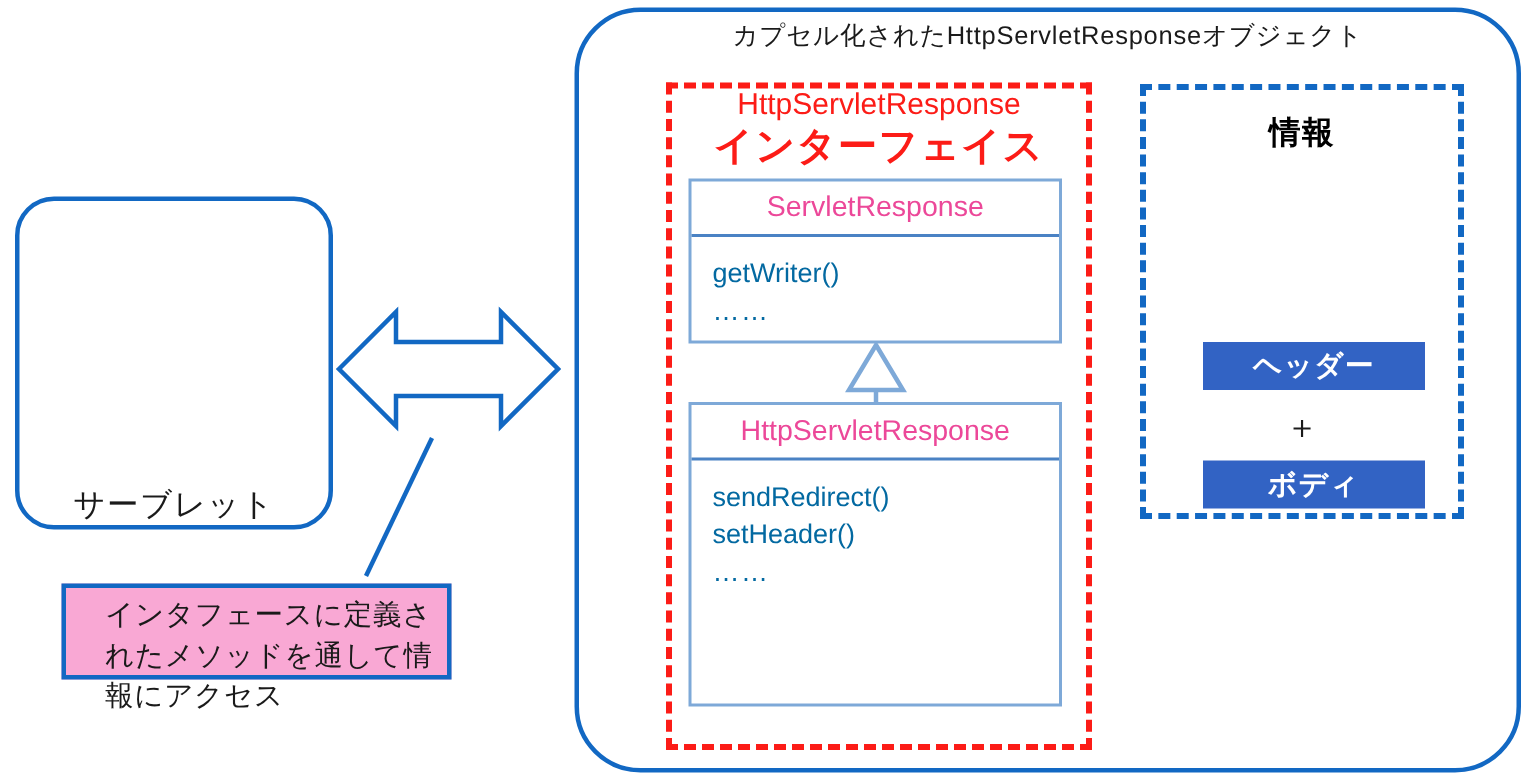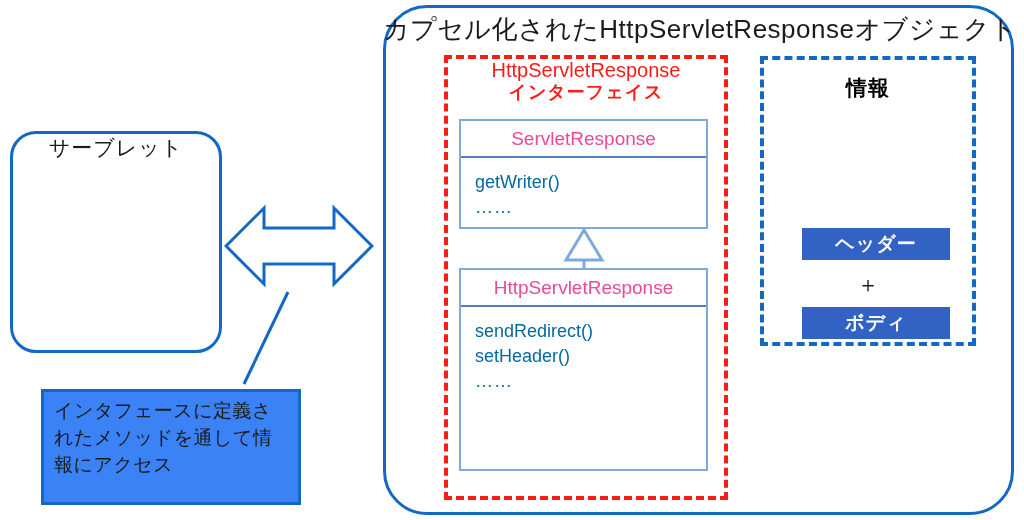--- a/index.html
+++ b/index.html
@@ -24,21 +24,21 @@
     position: absolute;
     left: 10px;
     top: 131px;
     width: 212px;
     height: 222px;
     border: 3px solid #1268C3;
     border-radius: 26px;
     background: #ffffff;
     box-sizing: border-box;
     display: flex;
-    align-items: flex-start;
+    align-items: flex-end;
     justify-content: center;
   }
   .servlet-label {
     font-size: 21px;
     letter-spacing: 1px;
     color: #1a1a1a;
     white-space: nowrap;
   }
 
   
@@ -70,25 +70,25 @@
     width: 56px;
     height: 100px;
   }
 
   
   .note-box {
     position: absolute;
     left: 41px;
     top: 389px;
     width: 260px;
-    height: 116px;
+    height: 64px;
     border: 3px solid #1268C3;
-    background: #3b82f6;
-    box-sizing: border-box;
-    padding: 6px 8px 6px 10px;
+    background: #f9a8d4;
+    box-sizing: border-box;
+    padding: 6px 8px 6px 26px;
   }
   .note-text {
     font-size: 19px;
     line-height: 1.42;
     letter-spacing: 0.5px;
     color: #1a1a1a;
   }
 
   
   .capsule {
@@ -101,21 +101,21 @@
     border-radius: 44px;
     background: #ffffff;
     box-sizing: border-box;
   }
   .capsule-title {
     position: absolute;
     left: 383px;
     top: 12px;
     width: 631px;
     text-align: center;
-    font-size: 26px;
+    font-size: 17px;
     letter-spacing: 0.5px;
     color: #1a1a1a;
     white-space: nowrap;
   }
 
   
   .iface-region {
     position: absolute;
     left: 444px;
     top: 55px;
@@ -133,21 +133,21 @@
     text-align: center;
     color: #FC1C17;
   }
   .iface-heading .line1 {
     display: block;
     font-size: 20px;
     line-height: 1.15;
   }
   .iface-heading .line2 {
     display: block;
-    font-size: 18px;
+    font-size: 26px;
     font-weight: bold;
     letter-spacing: 1px;
     line-height: 1.2;
   }
 
   
   .uml-class {
     position: absolute;
     border: 2px solid #7EA9D8;
     background: #ffffff;

